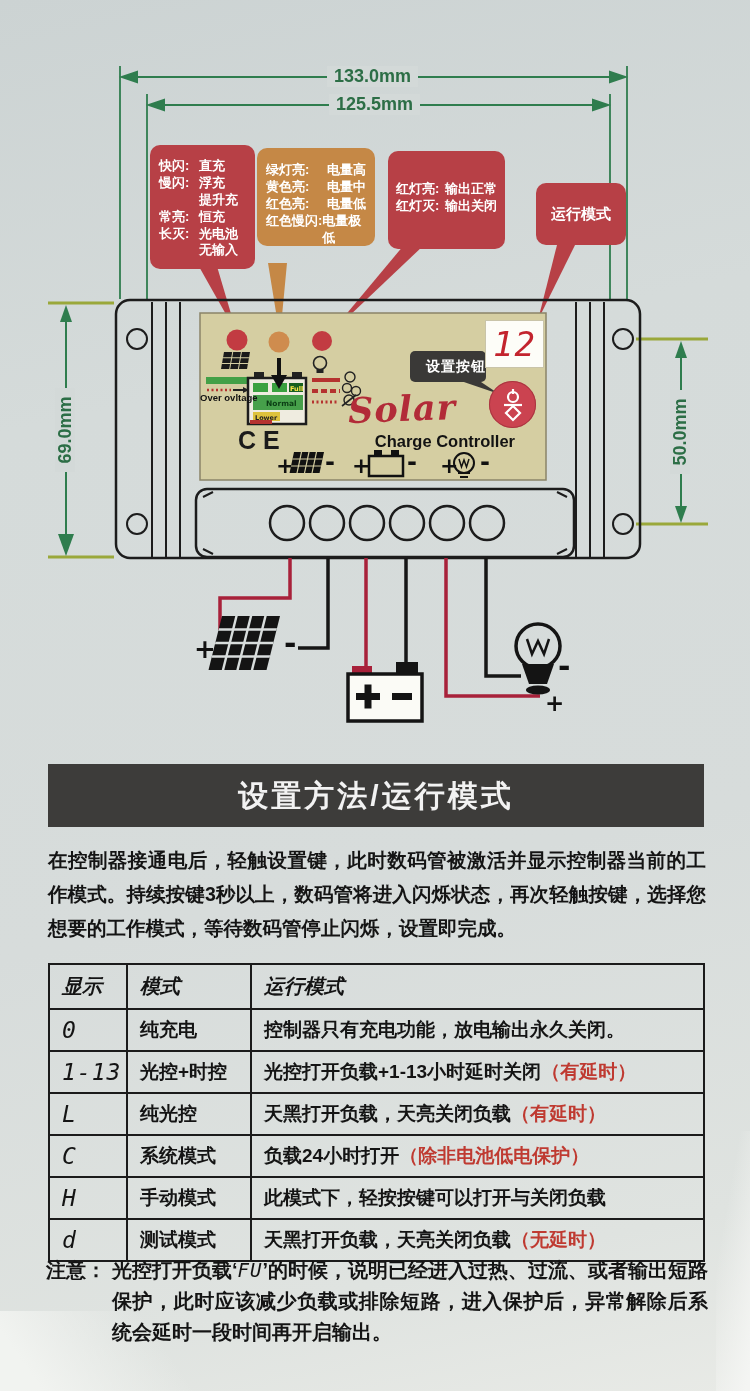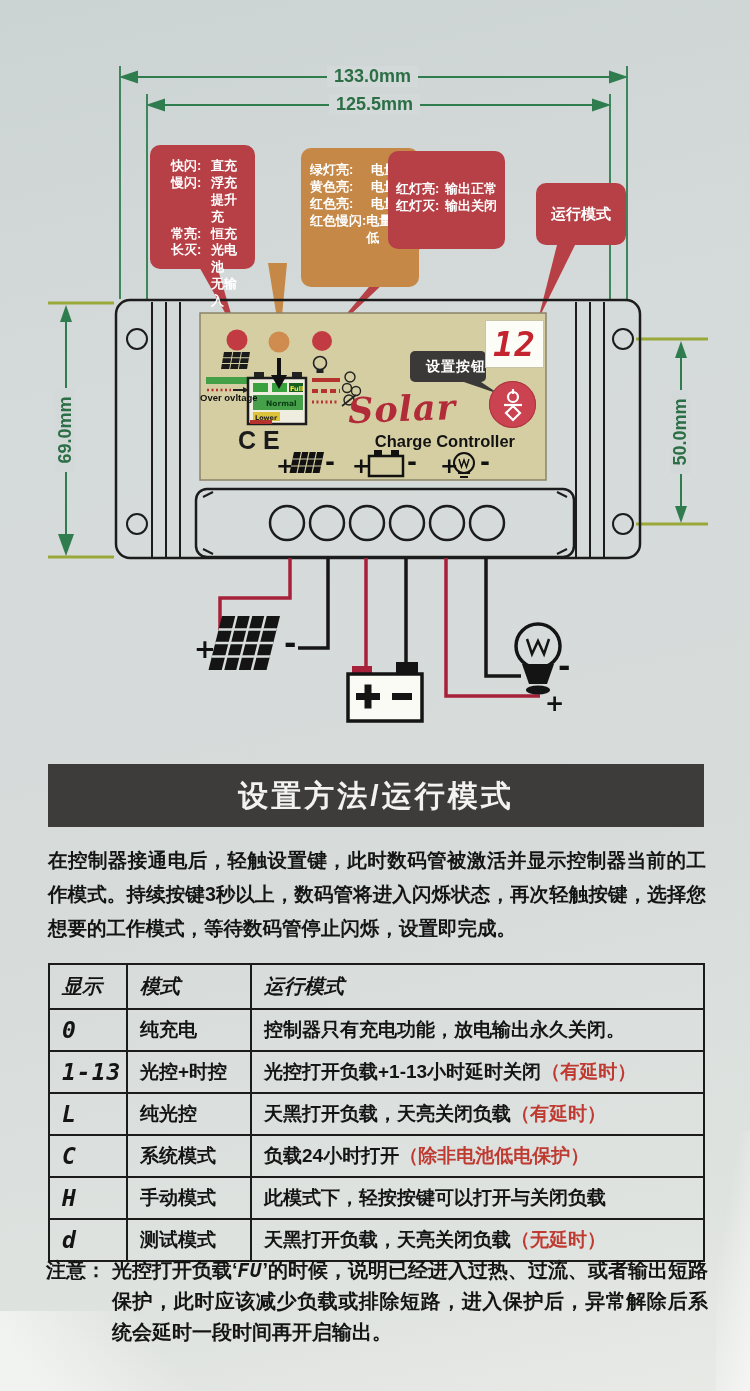--- a/index.html
+++ b/index.html
@@ -16,33 +16,33 @@
   #lbl-h-left{left:23px;top:420px;}
   #lbl-h-right{left:638px;top:422px;}
   
   .callout{border-radius:10px;color:#fff;font-weight:bold;box-sizing:border-box;}
   .callout.red{background:#b74046;}
   .callout.orange{background:#c58846;}
   .cl-row{display:flex;line-height:1.3;}
   .cl-l{flex:0 0 auto;}
   .cl-v{margin-left:auto;text-align:left;}
   #box-charge{left:150px;top:145px;width:105px;height:124px;font-size:13px;padding:13px 9px 0 9px;}
-  #box-charge .cl-l{width:40px;margin-left:12px;}
+  #box-charge .cl-l{width:40px;}
   #box-charge .cl-v{margin-left:0;}
-  #box-batt{left:257px;top:148px;width:118px;height:139px;font-size:13px;padding:14px 9px 0 9px;margin-left:44px;}
+  #box-batt{left:257px;top:148px;width:118px;height:98px;font-size:13px;padding:14px 9px 0 9px;}
   #box-load{left:388px;top:151px;width:117px;height:98px;font-size:13px;padding:30px 8px 0 8px;}
   #box-mode{left:536px;top:183px;width:90px;height:62px;font-size:15px;display:flex;align-items:center;justify-content:center;}
   
   #ov-label{left:200px;top:392px;font-size:9.5px;font-weight:bold;color:#111;}
   #bubble{left:410px;top:351px;width:76px;height:31px;background:#3a3937;color:#fff;font-size:14px;font-weight:bold;
           text-align:right;line-height:31px;border-radius:5px;letter-spacing:1px;}
   #display{left:486px;top:321px;width:57px;height:46px;background:#fdfdf8;box-shadow:0 0 0 1px #c9c4a9;
            display:flex;align-items:center;justify-content:center;}
   #display .seg{font-size:34px;color:#c3242e;}
-  .seg{font-family:"DejaVu Sans Mono","Liberation Mono",monospace;font-style:italic;font-weight:bold;letter-spacing:1px;}
+  .seg{font-family:"DejaVu Sans Mono","Liberation Mono",monospace;font-style:italic;font-weight:normal;letter-spacing:1px;}
   #setbtn{left:489px;top:381px;width:47px;height:47px;border-radius:50%;background:#cb4350;
           display:flex;align-items:center;justify-content:center;box-shadow:inset 0 0 0 1px #a93640;}
   #brand{left:348px;top:388px;font-family:"DejaVu Serif","Liberation Serif",serif;font-style:italic;font-weight:bold;
          font-size:35px;color:#b22b38;transform:rotate(-2deg);letter-spacing:1px;}
   #brand-sub{left:360px;top:432px;width:155px;text-align:right;font-size:16.5px;font-weight:bold;color:#131313;}
   #ce{left:238px;top:426px;font-size:25px;font-weight:600;letter-spacing:7px;color:#1b1b1b;}
   
   #bar-title{left:48px;top:764px;width:656px;height:63px;background:#3d3c3a;color:#f2f2f2;text-align:center;
              line-height:63px;font-size:30px;font-weight:bold;letter-spacing:3px;}
   #intro{left:48px;top:843px;width:658px;font-size:19.5px;font-weight:bold;line-height:34px;color:#141414;text-align:justify;}

